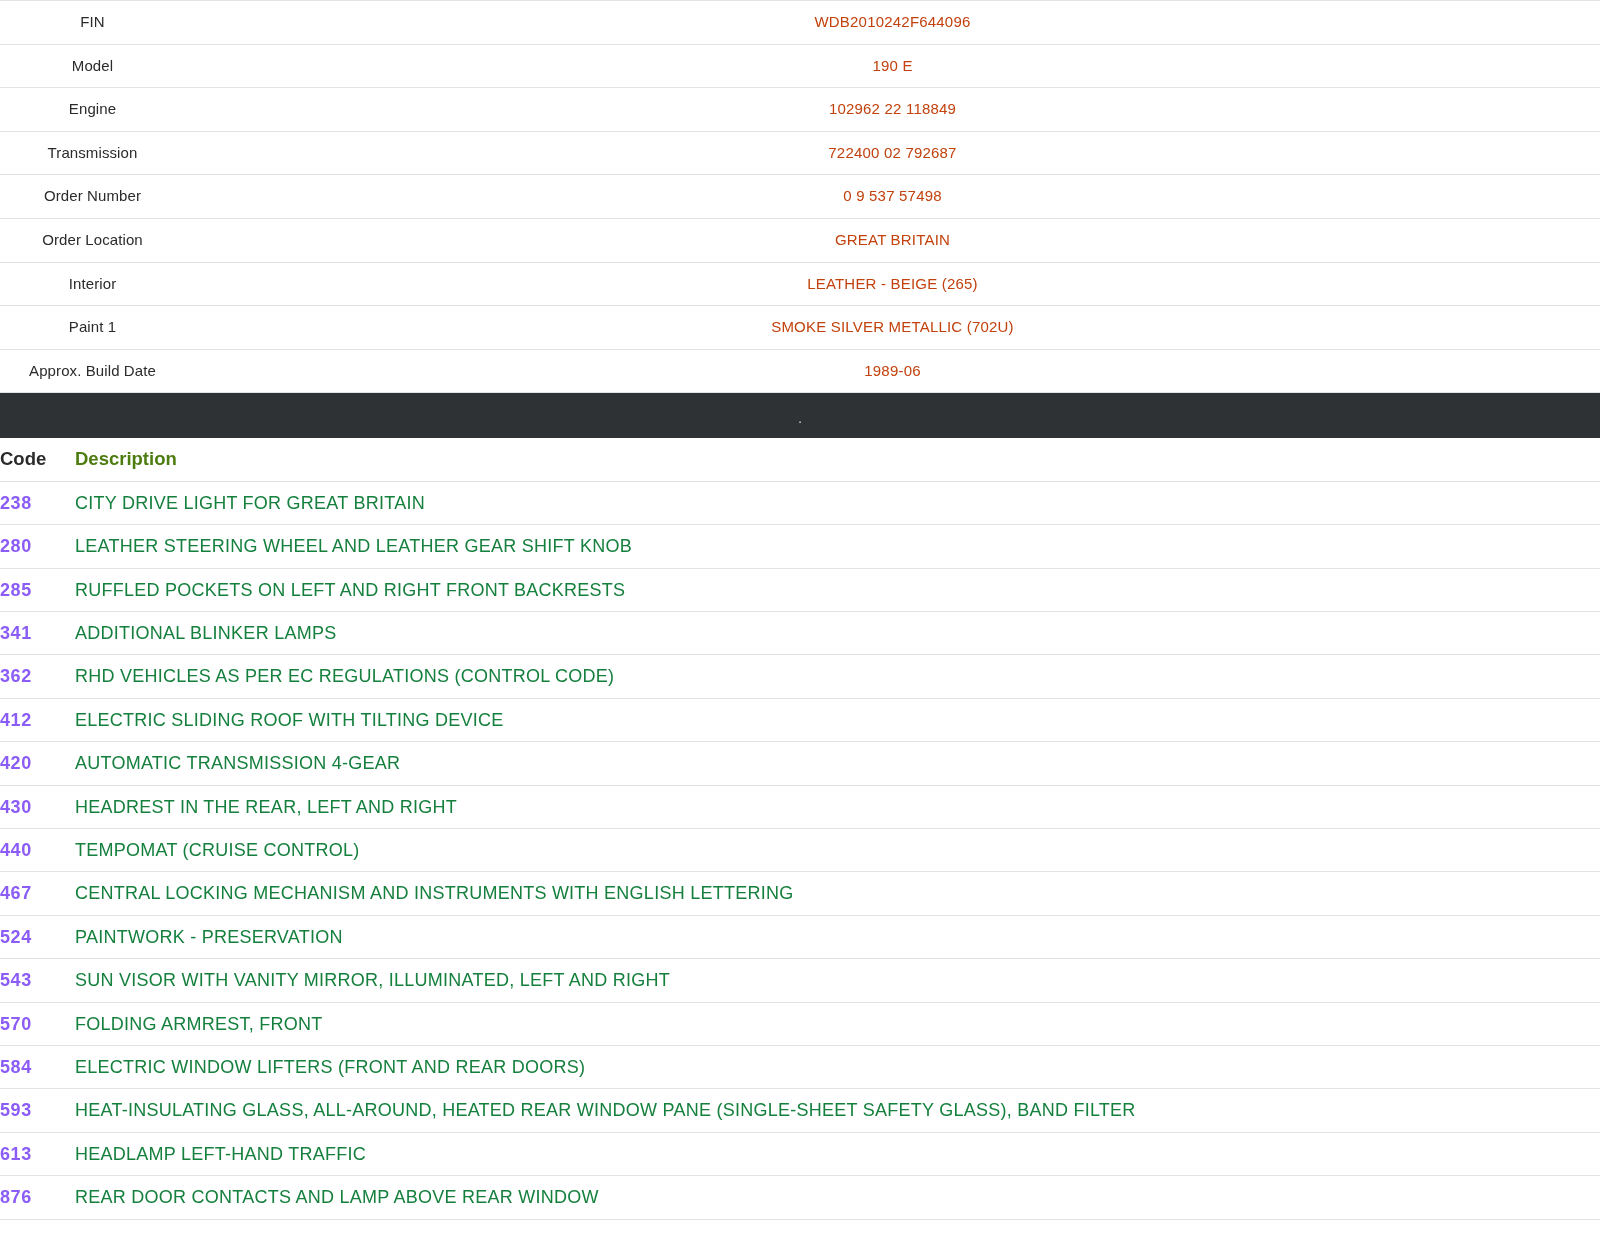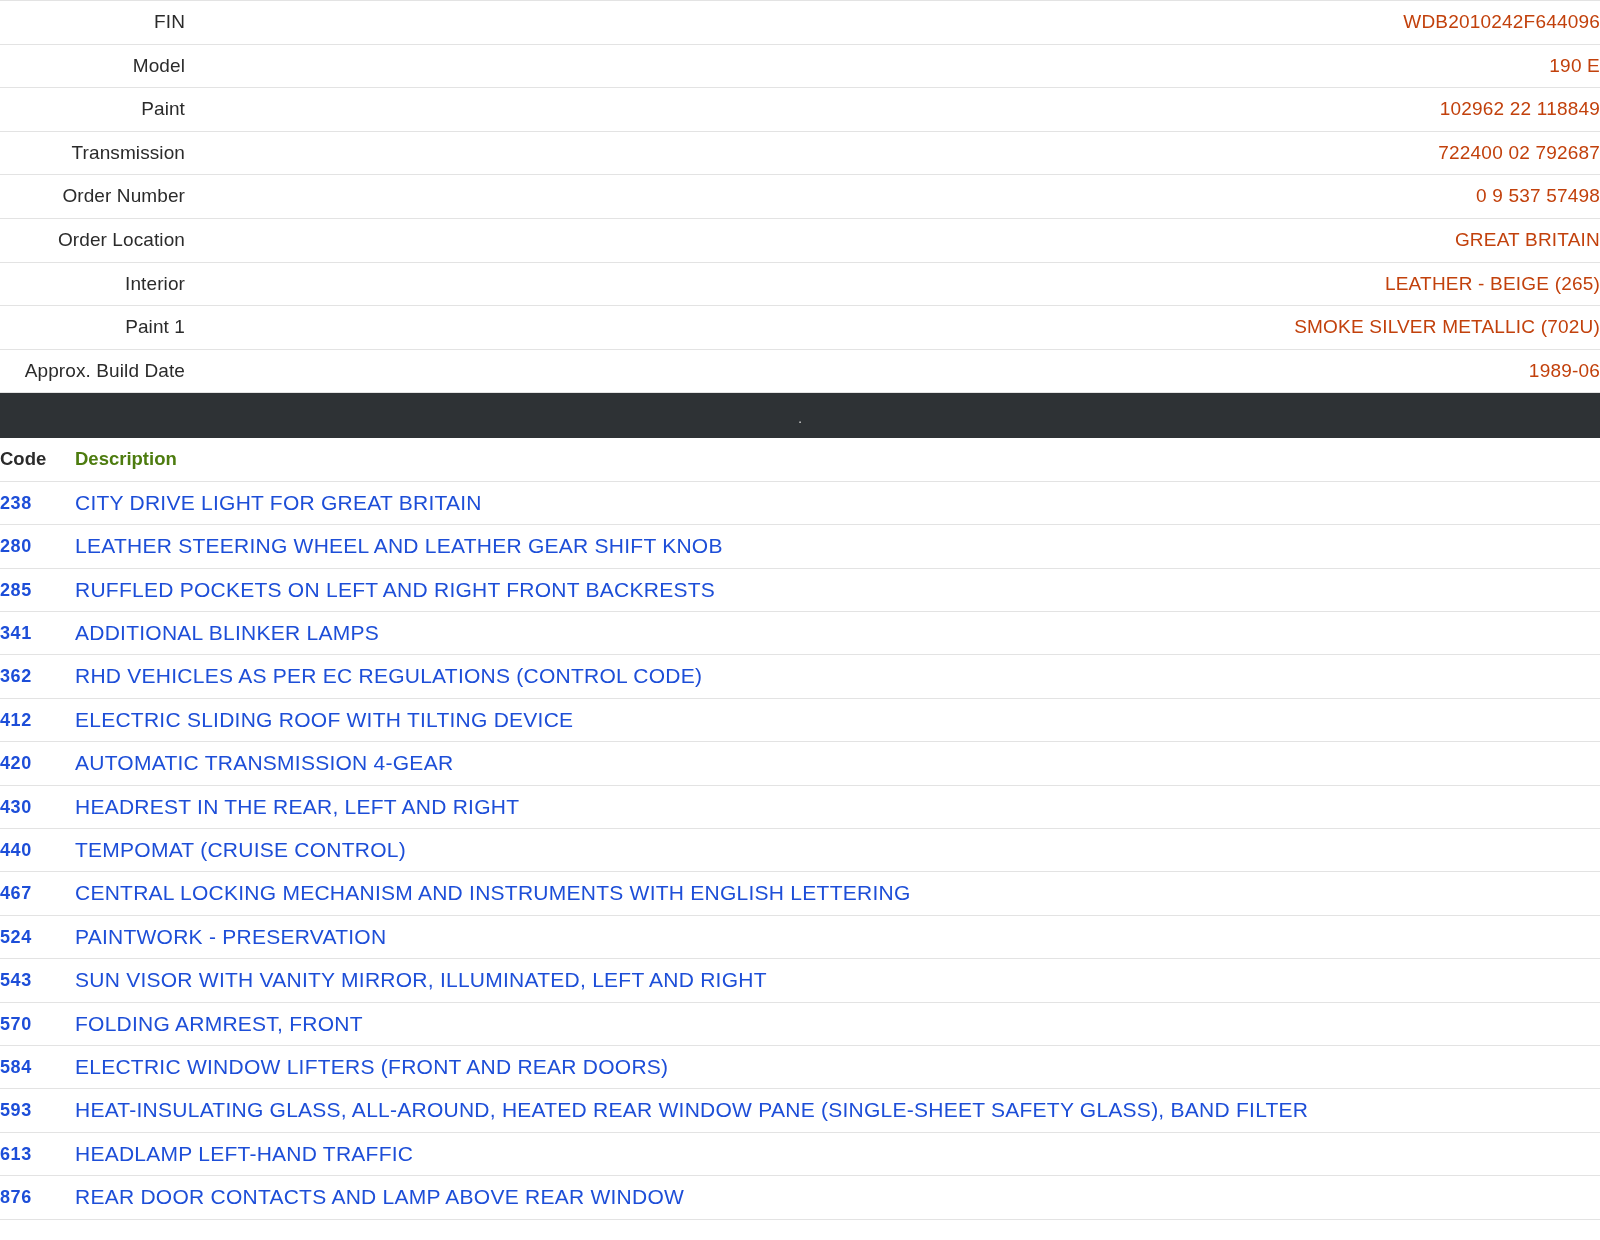--- a/index.html
+++ b/index.html
@@ -26,25 +26,25 @@
     table-layout: fixed;
   }
   table.data-table tr {
     border-bottom: 1px solid #e3e3e3;
   }
   table.data-table tr:first-child {
     border-top: 1px solid #e3e3e3;
   }
   table.data-table th,
   table.data-table td {
-    text-align: right;
+    text-align: center;
     vertical-align: middle;
     padding: 0;
     height: 42.6px;
-    font-size: 19px;
+    font-size: 15px;
     line-height: 42.6px;
     font-weight: normal;
   }
   .vi-label {
     width: 185px;
     padding-left: 20px;
     font-weight: bold;
     font-size: 18.5px;
     color: #2b2b2b;
     letter-spacing: 0.1px;
@@ -106,27 +106,27 @@
     padding-left: 95px;
     font-weight: bold;
     font-size: 18.5px;
     color: #4d7c0f;
   }
   td.code-cell {
     width: 75px;
     padding-left: 20px;
     font-weight: bold;
     font-size: 18px;
-    color: #1d4ed8;
+    color: #8b5cf6;
     letter-spacing: 0.6px;
   }
   td.desc-cell {
     padding-left: 95px;
-    font-size: 21px;
-    color: #1d4ed8;
+    font-size: 18px;
+    color: #15803d;
     letter-spacing: 0.25px;
   }
   
   .codes-table thead tr {
     border-bottom: 1px solid #e3e3e3;
   }
 </style>
 </head>
 <body>
 
@@ -136,21 +136,21 @@
     <tbody>
         <tr>
           <th class="vi-label">FIN</th>
           <td class="vi-value">WDB2010242F644096</td>
         </tr>
         <tr>
           <th class="vi-label">Model</th>
           <td class="vi-value">190 E</td>
         </tr>
         <tr>
-          <th class="vi-label">Paint</th>
+          <th class="vi-label">Engine</th>
           <td class="vi-value">102962 22 118849</td>
         </tr>
         <tr>
           <th class="vi-label">Transmission</th>
           <td class="vi-value">722400 02 792687</td>
         </tr>
         <tr>
           <th class="vi-label">Order Number</th>
           <td class="vi-value">0 9 537 57498</td>
         </tr>

